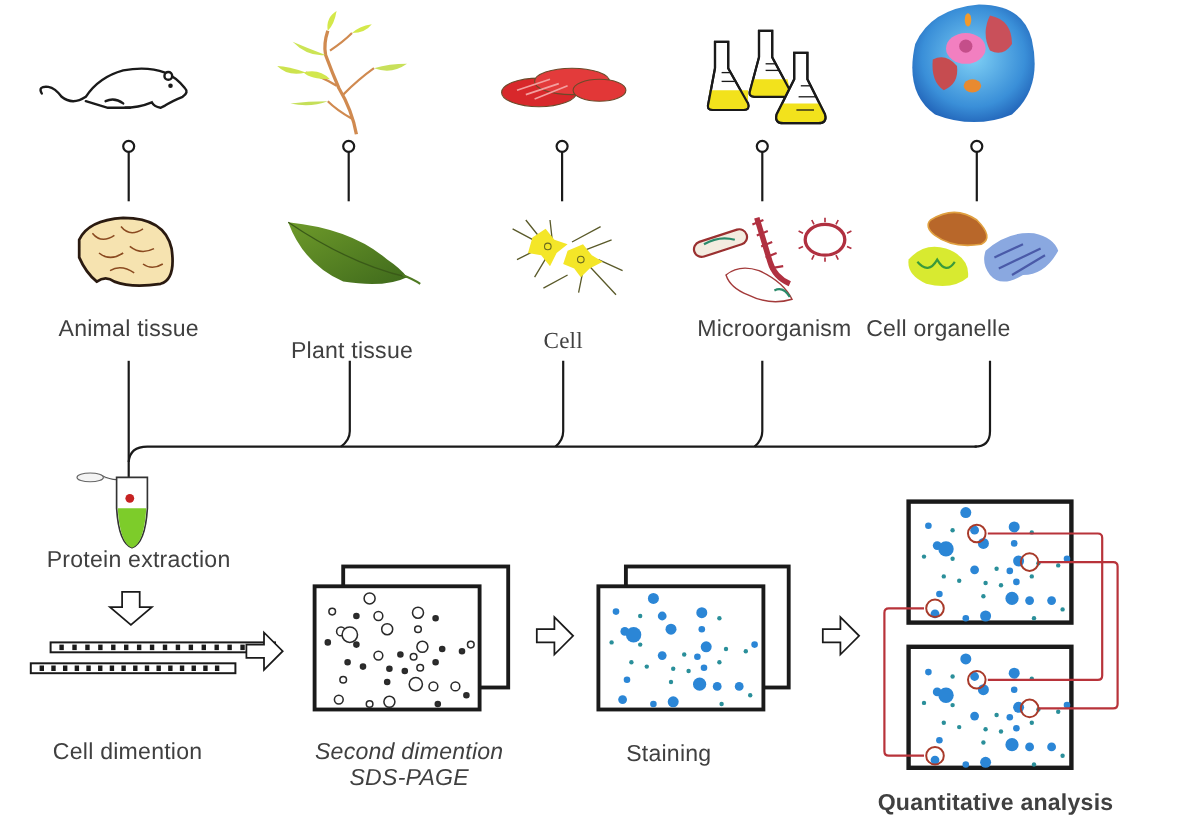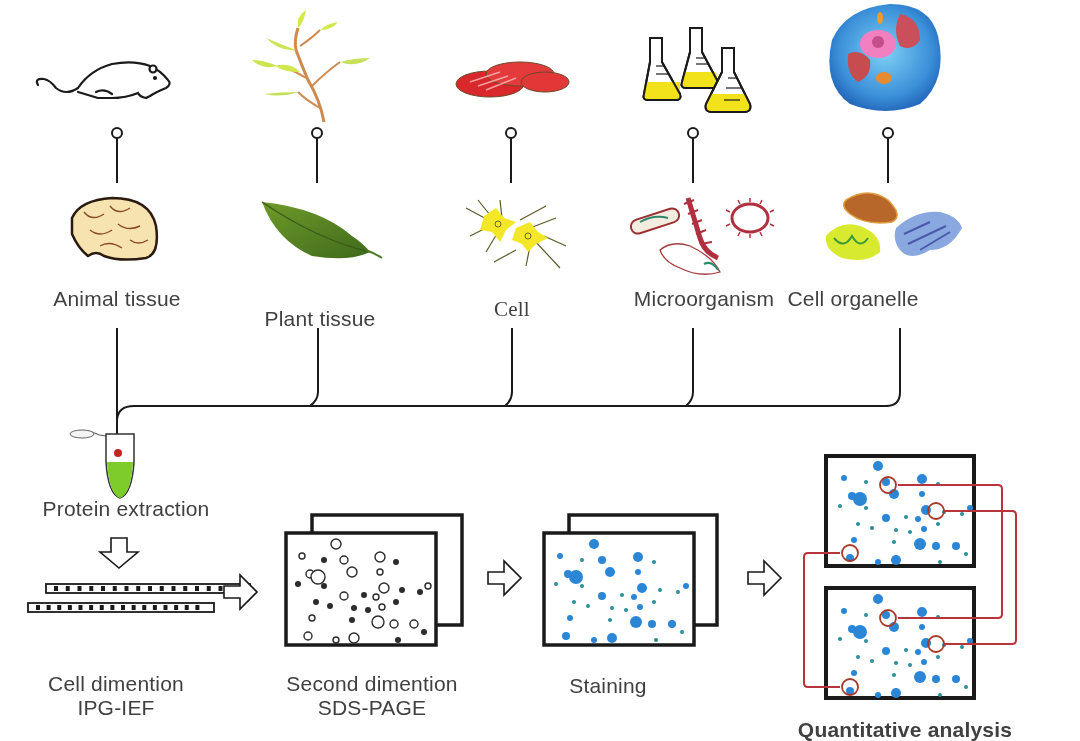--- a/index.html
+++ b/index.html
@@ -407,23 +407,22 @@
 <div class="label" style="left:30px; top:287px; width:174px;">Animal tissue</div>
 <div class="label" style="left:240px; top:287px; width:160px;margin-top:20px;">Plant tissue</div>
 <div class="label" style="left:470px; top:297px; width:84px;font-family:Liberation Serif, serif;">Cell</div>
 <div class="label" style="left:614px; top:287px; width:180px;">Microorganism</div>
 <div class="label" style="left:763px; top:287px; width:180px;">Cell organelle</div>
 
 <div class="label" style="left:16px; top:497px; width:220px;">Protein extraction</div>
 
 <div class="label" style="left:16px; top:672px; width:200px;">
   <div>Cell dimention</div>
-  <div>IPG-IEF</div>
 </div>
 
-<div class="label" style="left:262px; top:672px; width:220px;">
+<div class="label" style="left:262px; top:672px; width:220px;font-style:italic;">
   <div>Second dimention</div>
   <div>SDS-PAGE</div>
 </div>
 
 <div class="label" style="left:548px; top:674px; width:120px;">Staining</div>
 
 <div class="label" style="left:780px; top:718px; width:250px;font-weight:bold;">Quantitative analysis</div>
 
 </body></html>

